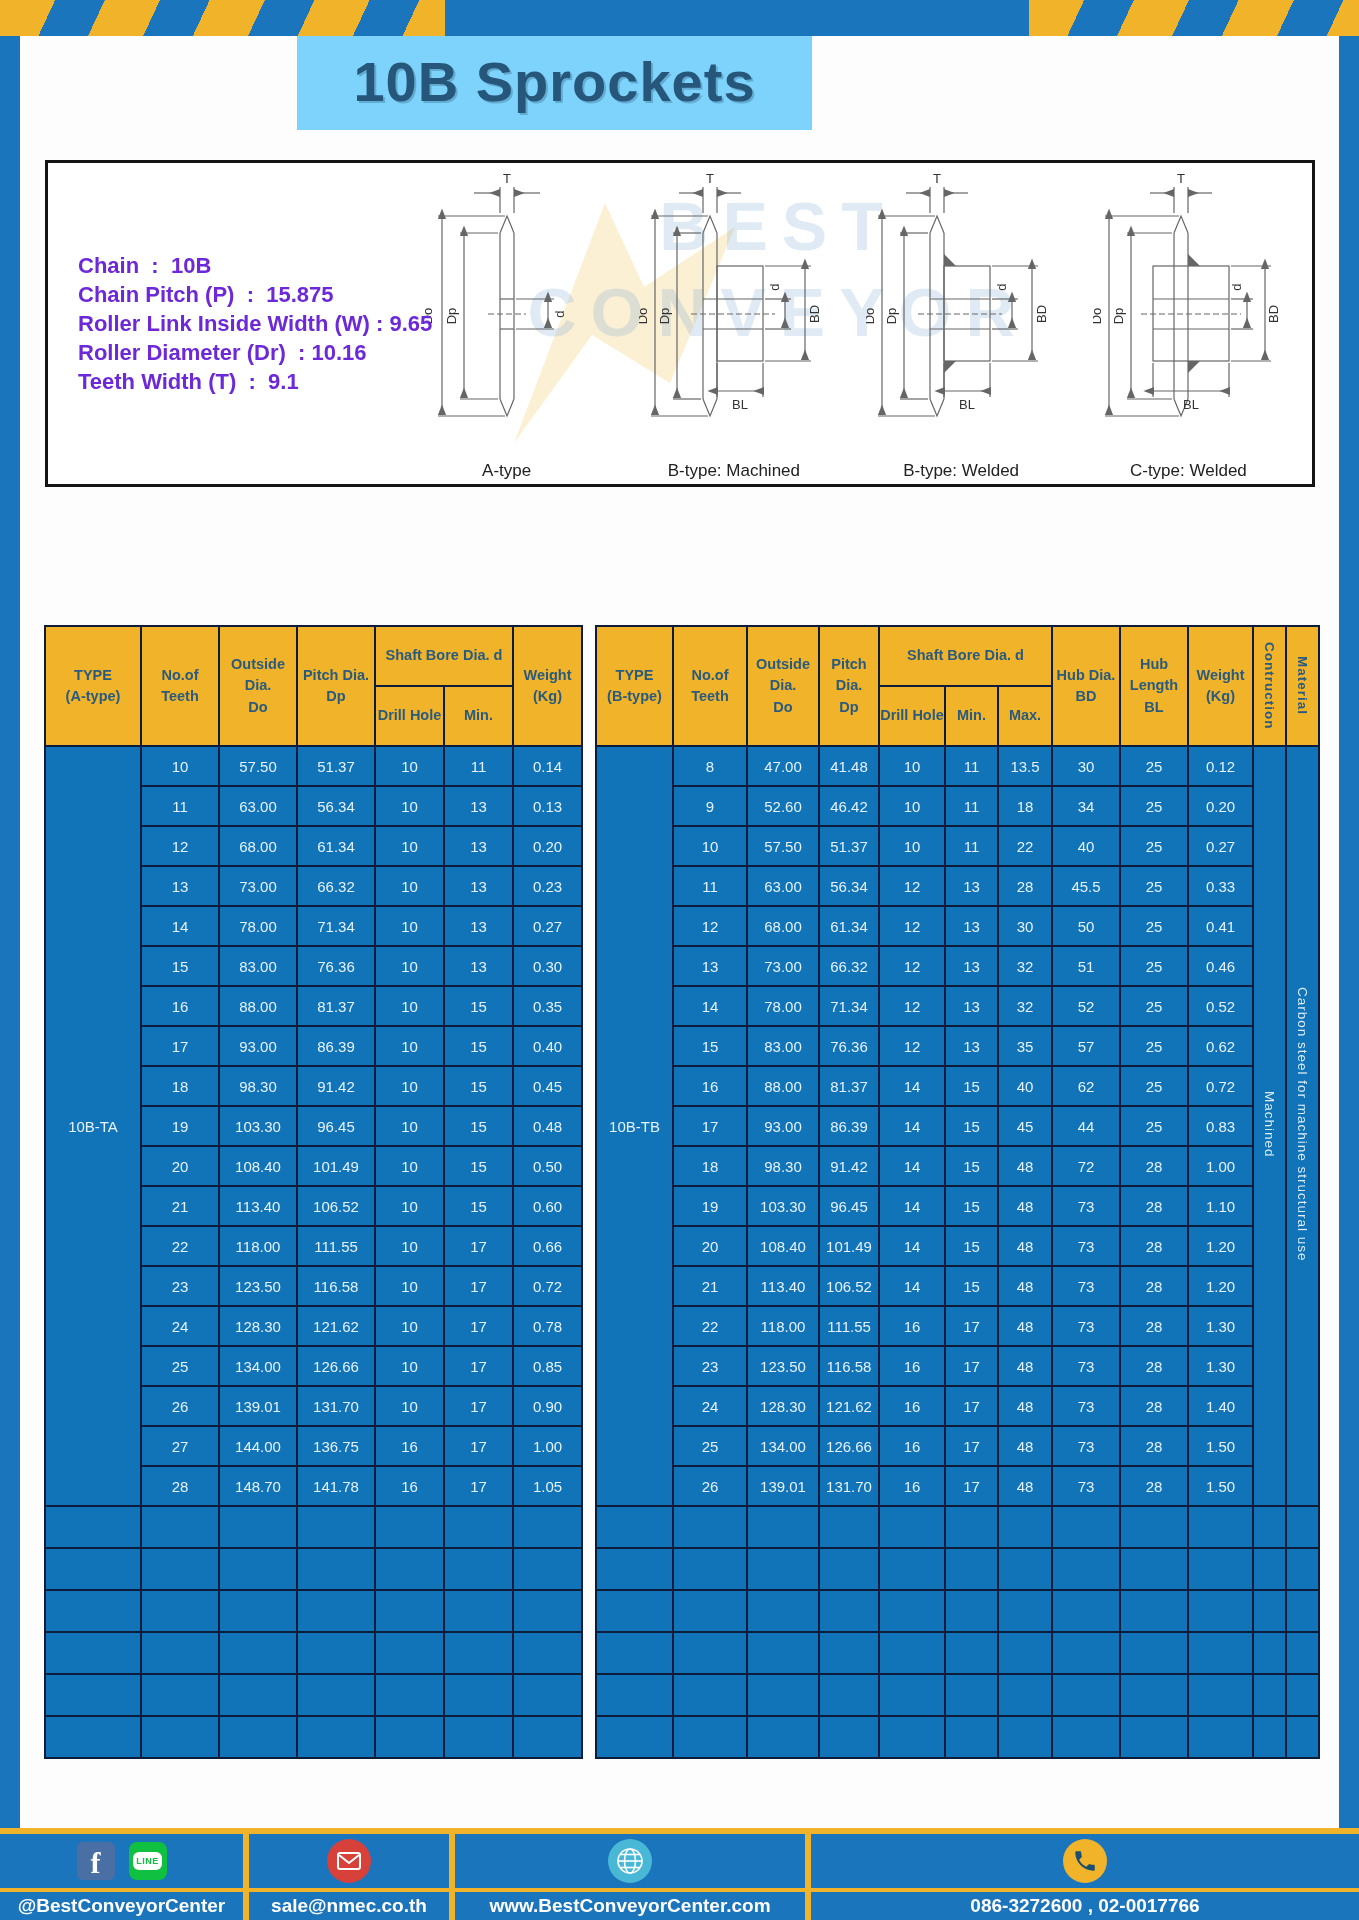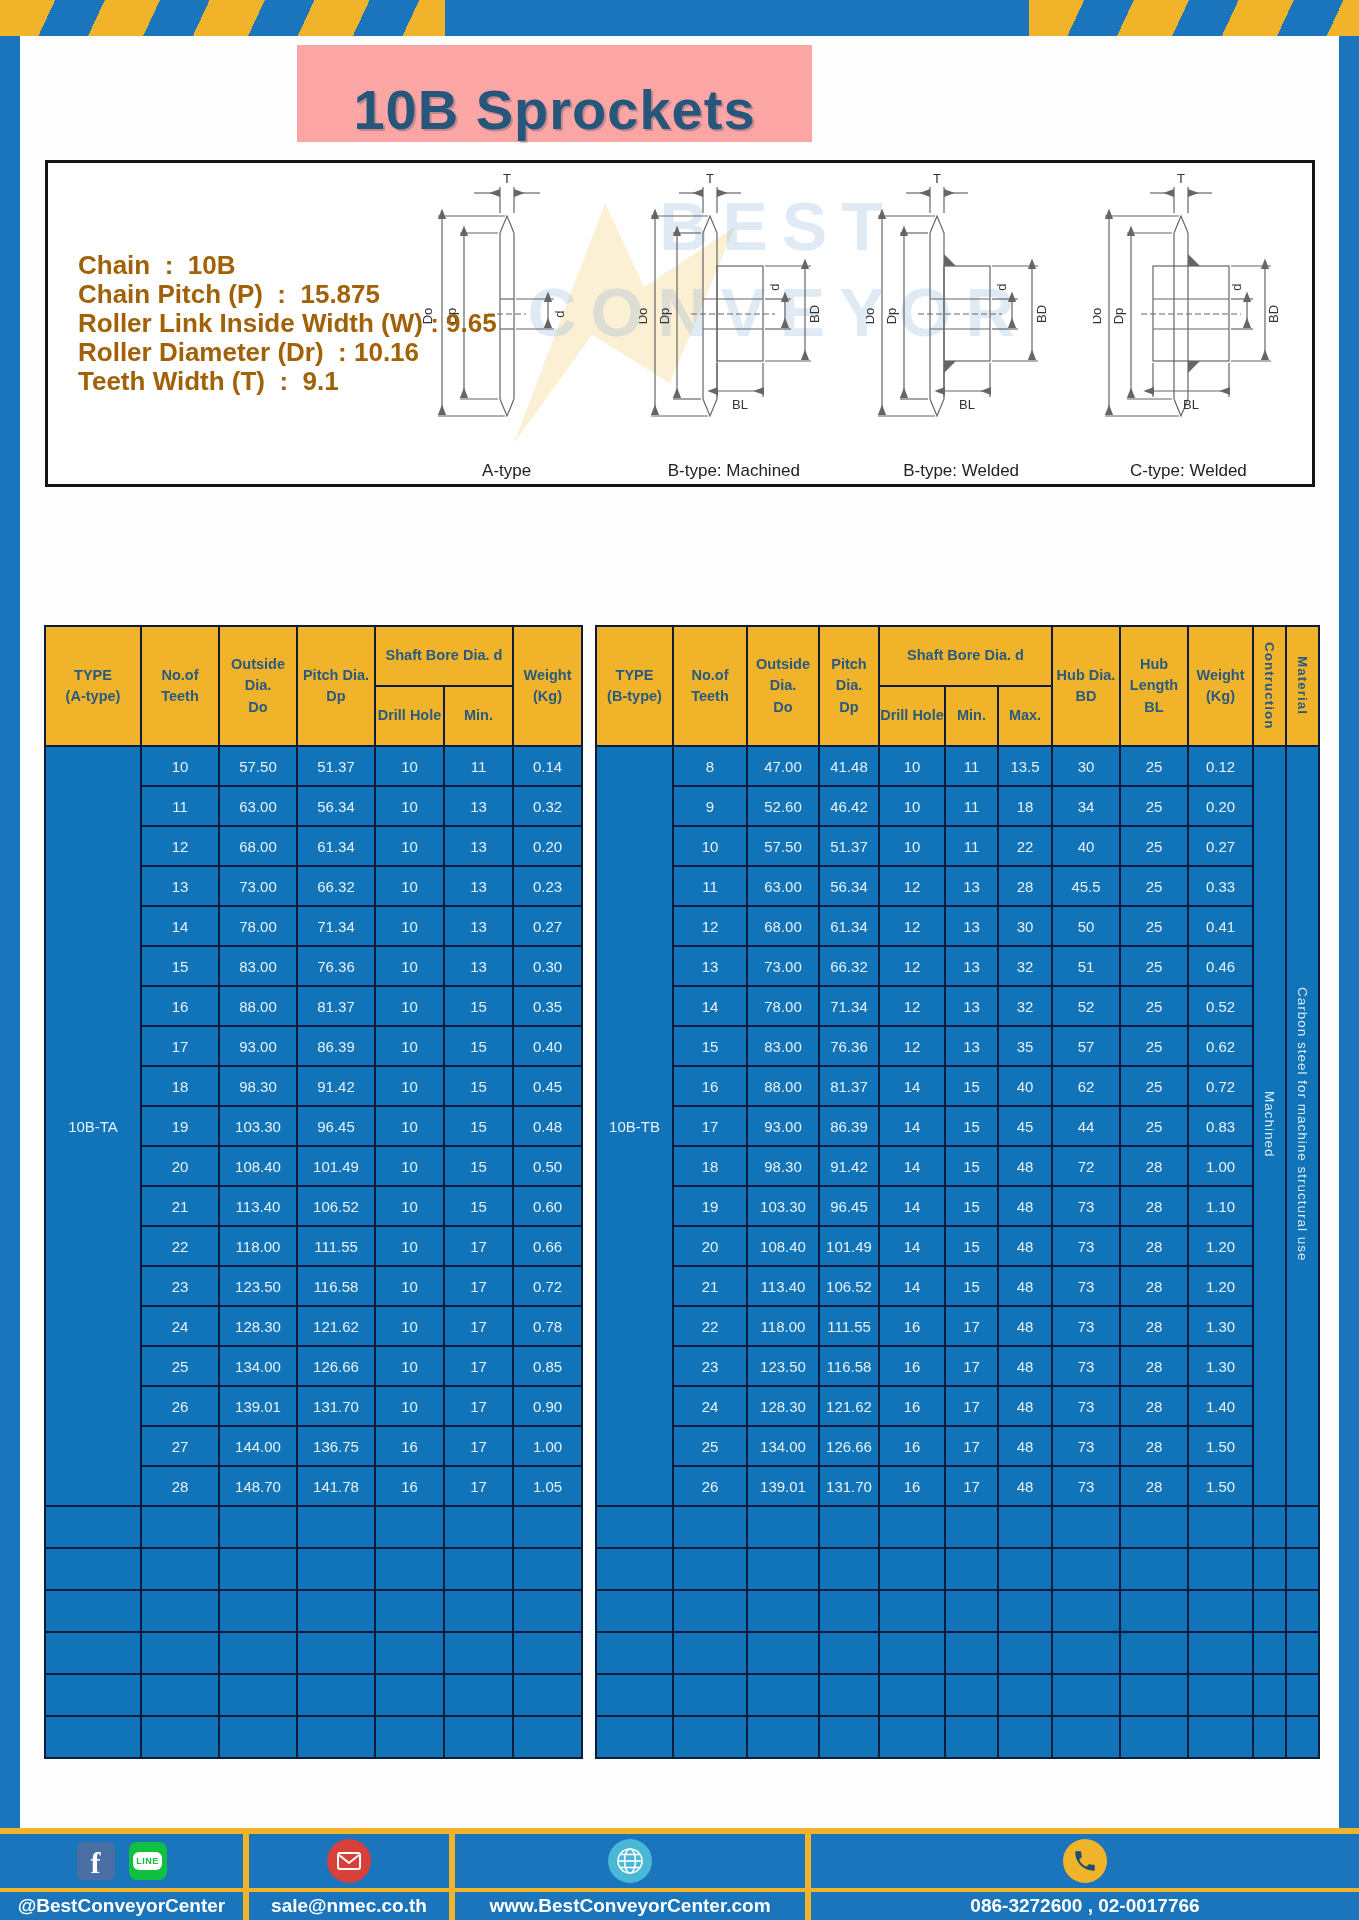--- a/index.html
+++ b/index.html
@@ -7,30 +7,30 @@
 
   
   .top-bar{position:absolute;top:0;left:0;width:1359px;height:36px;display:flex;z-index:5;}
   .hz-left{width:445px;background:repeating-linear-gradient(115deg,#f0b32a 0 50px,#1b75bc 50px 95px);}
   .hz-mid{flex:1;background:#1b75bc;}
   .hz-right{width:330px;background:repeating-linear-gradient(115deg,#f0b32a 0 50px,#1b75bc 50px 95px);}
   .side-border{position:absolute;top:30px;bottom:0;width:20px;background:#1b75bc;z-index:4;}
   .side-border.left{left:0;} .side-border.right{right:0;}
 
   
-  .title-box{position:absolute;left:297px;top:45px;width:515px;height:97px;background:#fca5a5;
-    display:flex;align-items:flex-end;justify-content:center;}
+  .title-box{position:absolute;left:297px;top:33px;width:515px;height:97px;background:#7dd3fc;
+    display:flex;align-items:center;justify-content:center;}
   .title-box span{font-size:56px;font-weight:bold;color:#27567b;letter-spacing:1px;
     text-shadow:2px 2px 0 rgba(20,50,80,.25);}
 
   
   .diagram-box{position:absolute;left:45px;top:160px;width:1270px;height:327px;background:#fff;
     border:3px solid #141414;box-sizing:border-box;}
   .specs{position:absolute;left:30px;top:88px;z-index:3;}
-  .spec-line{font-size:26px;font-weight:bold;color:#a16207;line-height:29px;white-space:nowrap;}
+  .spec-line{font-size:22px;font-weight:bold;color:#6d28d9;line-height:29px;white-space:nowrap;}
   .watermark{position:absolute;left:430px;top:20px;width:600px;text-align:center;z-index:1;
     color:rgba(110,160,210,.22);font-weight:bold;line-height:86px;letter-spacing:14px;pointer-events:none;}
   .watermark div{font-size:68px;}
   .wm-swoosh{position:absolute;left:440px;top:40px;width:260px;height:240px;z-index:0;
     background:rgba(240,179,42,.20);clip-path:polygon(10% 100%,45% 0,60% 35%,95% 10%,70% 75%,40% 55%);}
   .diagrams{position:absolute;left:345px;top:8px;right:10px;height:310px;display:flex;
     justify-content:space-between;z-index:2;}
   .figure{width:235px;display:flex;flex-direction:column;align-items:center;}
   .figure svg{width:190px;height:272px;}
   .caption{font-size:17px;color:#222;margin-top:18px;}
@@ -325,21 +325,21 @@
           <td>10</td>
           <td>11</td>
           <td>0.14</td>
         </tr>
         <tr>
           <td>11</td>
           <td>63.00</td>
           <td>56.34</td>
           <td>10</td>
           <td>13</td>
-          <td>0.32</td>
+          <td>0.13</td>
         </tr>
         <tr>
           <td>12</td>
           <td>68.00</td>
           <td>61.34</td>
           <td>10</td>
           <td>13</td>
           <td>0.20</td>
         </tr>
         <tr>

